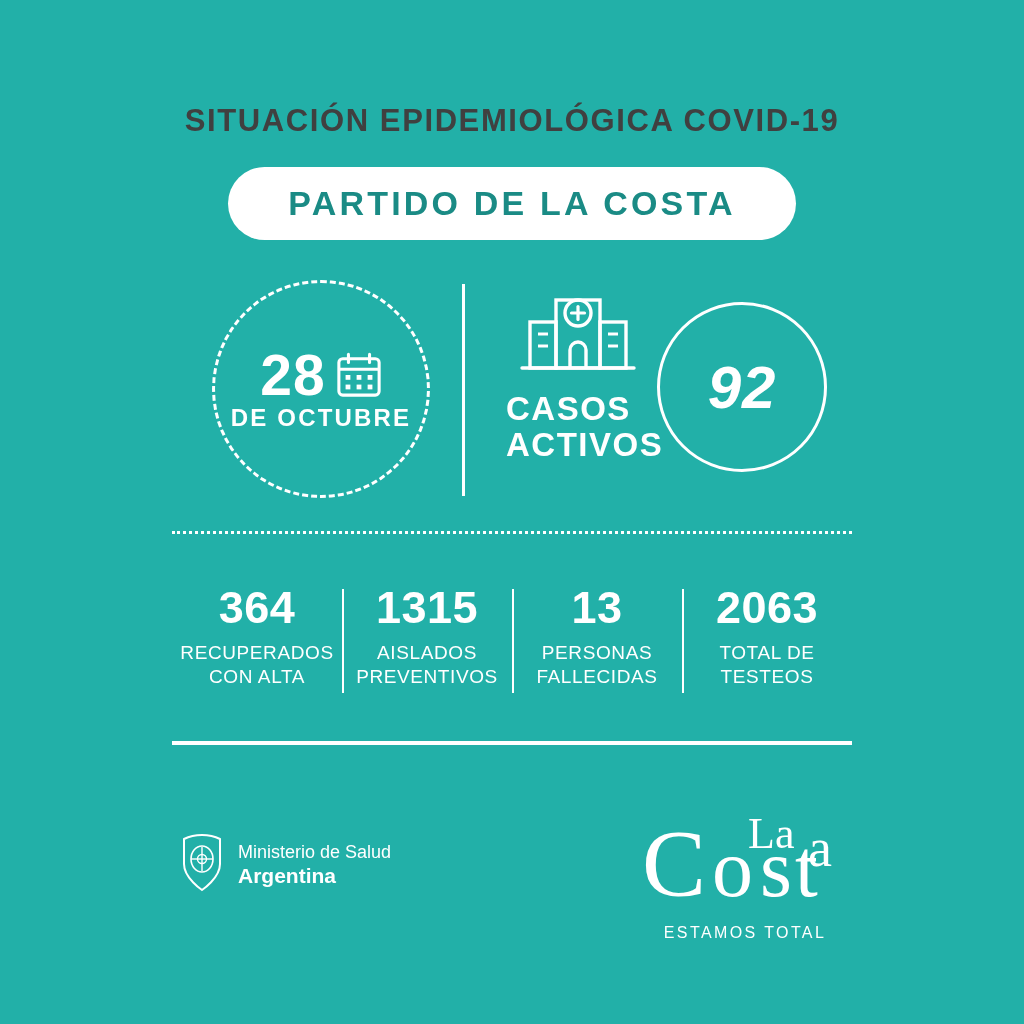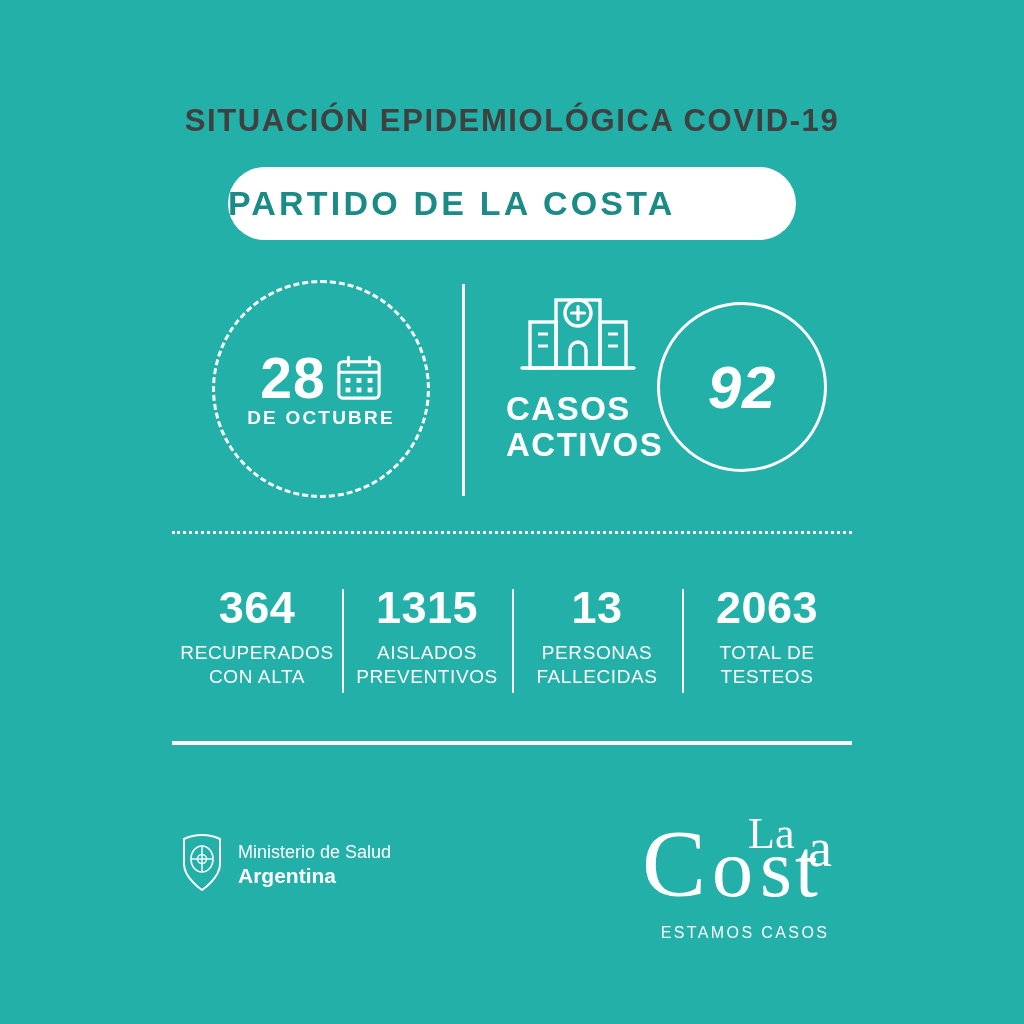--- a/index.html
+++ b/index.html
@@ -25,21 +25,21 @@
     font-weight: bold;
     letter-spacing: 1.6px;
     color: #404040;
   }
   .pill {
     position: absolute;
     top: 167px; left: 228px;
     width: 568px; height: 73px;
     background: #ffffff;
     border-radius: 37px;
-    display: flex; align-items: center; 
+    display: flex; align-items: center; justify-content: center;
   }
   .pill-text {
     color: #1a8b85;
     font-size: 34px;
     font-weight: bold;
     letter-spacing: 3.2px;
   }
 
   
   .mid {
@@ -68,21 +68,21 @@
   }
   .date-row {
     display: flex; align-items: center; gap: 10px;
   }
   .date-num {
     font-size: 57px; font-weight: bold; letter-spacing: 1px;
     line-height: 1;
   }
   .cal-icon { width: 46px; height: 46px; display:block; }
   .date-month {
-    font-size: 19px; font-weight: bold; letter-spacing: 2.2px;
+    font-size: 24px; font-weight: bold; letter-spacing: 2.2px;
   }
 
   .v-divider {
     position: absolute;
     left: 302px; top: 8px;
     width: 3px; height: 212px;
     background: #ffffff;
   }
 
   .hosp-icon {
@@ -306,17 +306,17 @@
 
     <div class="costa">
       <svg class="costa-logo" viewBox="0 0 210 112" xmlns="http://www.w3.org/2000/svg">
         <text x="2" y="92" font-family="Liberation Serif, serif" font-size="96" fill="#ffffff">C</text>
         <text x="72" y="92" font-family="Liberation Serif, serif" font-size="82" fill="#ffffff">o</text>
         <text x="120" y="92" font-family="Liberation Serif, serif" font-size="82" fill="#ffffff">s</text>
         <text x="155" y="92" font-family="Liberation Serif, serif" font-size="82" fill="#ffffff">t</text>
         <text x="108" y="44" font-family="Liberation Serif, serif" font-size="44" fill="#ffffff">La</text>
         <text x="168" y="62" font-family="Liberation Serif, serif" font-size="54" fill="#ffffff">a</text>
       </svg>
-      <div class="costa-tag">ESTAMOS CASOS</div>
+      <div class="costa-tag">ESTAMOS TOTAL</div>
     </div>
 
   </div>
 </div>
 
 </body></html>

